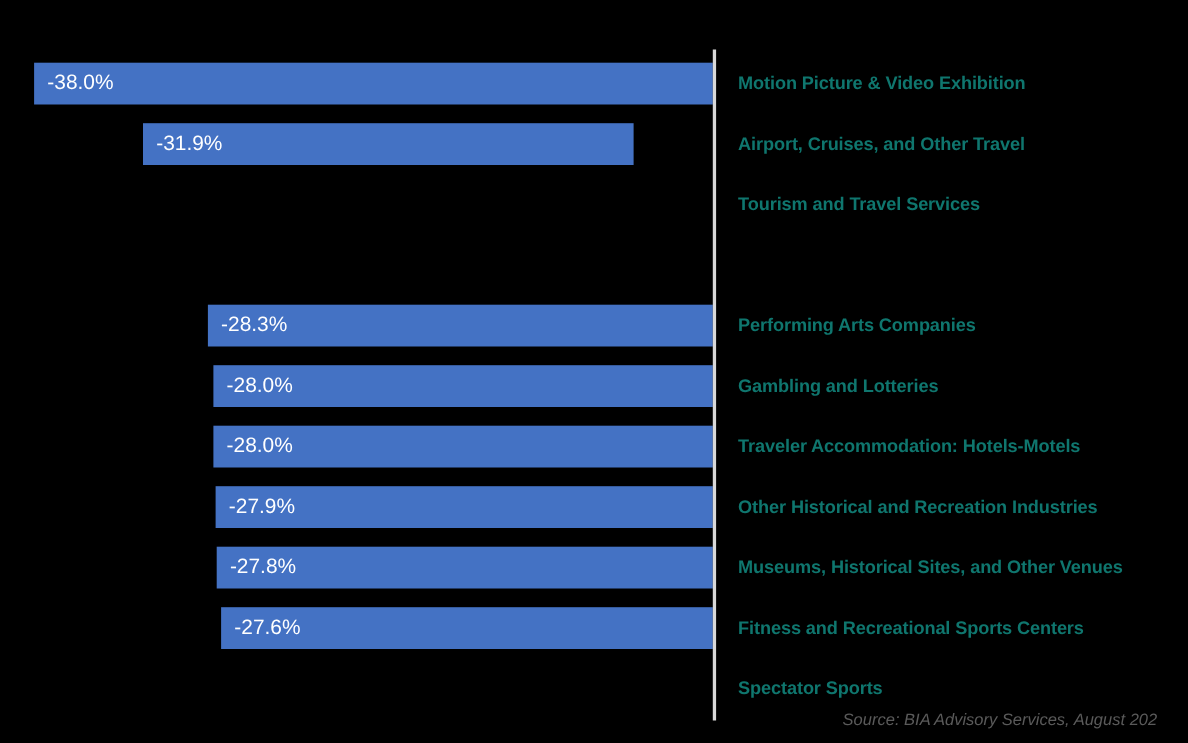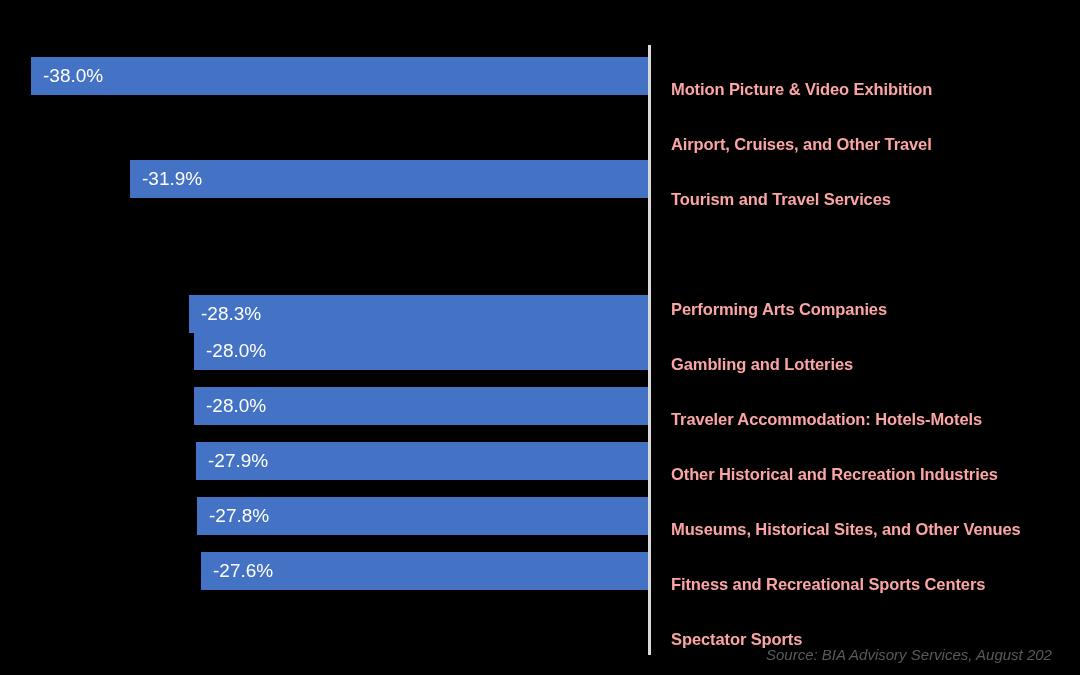--- a/index.html
+++ b/index.html
@@ -53,24 +53,24 @@
     color: #FFFFFF;
     font-size: 19px;
     font-family: "Liberation Sans", sans-serif;
     font-weight: 400;
     white-space: nowrap;
     letter-spacing: 0px;
   }
   .cat-label {
     position: absolute;
     left: 671px;
-    top: 13px;
+    top: 0;
     height: 38px;
     line-height: 38px;
-    color: #fca5a5;
+    color: #0f766e;
     font-size: 16.5px;
     font-family: "Liberation Sans", sans-serif;
     font-weight: bold;
     white-space: nowrap;
     letter-spacing: -0.1px;
   }
   
   #axis-line {
     position: absolute;
     left: 648px;
@@ -100,33 +100,33 @@
   <div id="plot-area">
 
     <div class="bar-row" style="top:57px;">
       <div class="bar" style="left:31px; width:617px;">
         <span class="bar-value">-38.0%</span>
       </div>
       <span class="cat-label">Motion Picture &amp; Video Exhibition</span>
     </div>
 
     <div class="bar-row" style="top:112px;">
-      <div class="bar" style="left:130px; width:518px;margin-top:48px;">
+      <div class="bar" style="left:130px; width:446px;">
         <span class="bar-value">-31.9%</span>
       </div>
       <span class="cat-label">Airport, Cruises, and Other Travel</span>
     </div>
 
     <div class="bar-row" style="top:167px;">
       <span class="cat-label">Tourism and Travel Services</span>
     </div>
 
 
     <div class="bar-row" style="top:277px;">
-      <div class="bar" style="left:189px; width:459px;margin-top:18px;">
+      <div class="bar" style="left:189px; width:459px;">
         <span class="bar-value">-28.3%</span>
       </div>
       <span class="cat-label">Performing Arts Companies</span>
     </div>
 
     <div class="bar-row" style="top:332px;">
       <div class="bar" style="left:194px; width:454px;">
         <span class="bar-value">-28.0%</span>
       </div>
       <span class="cat-label">Gambling and Lotteries</span>

